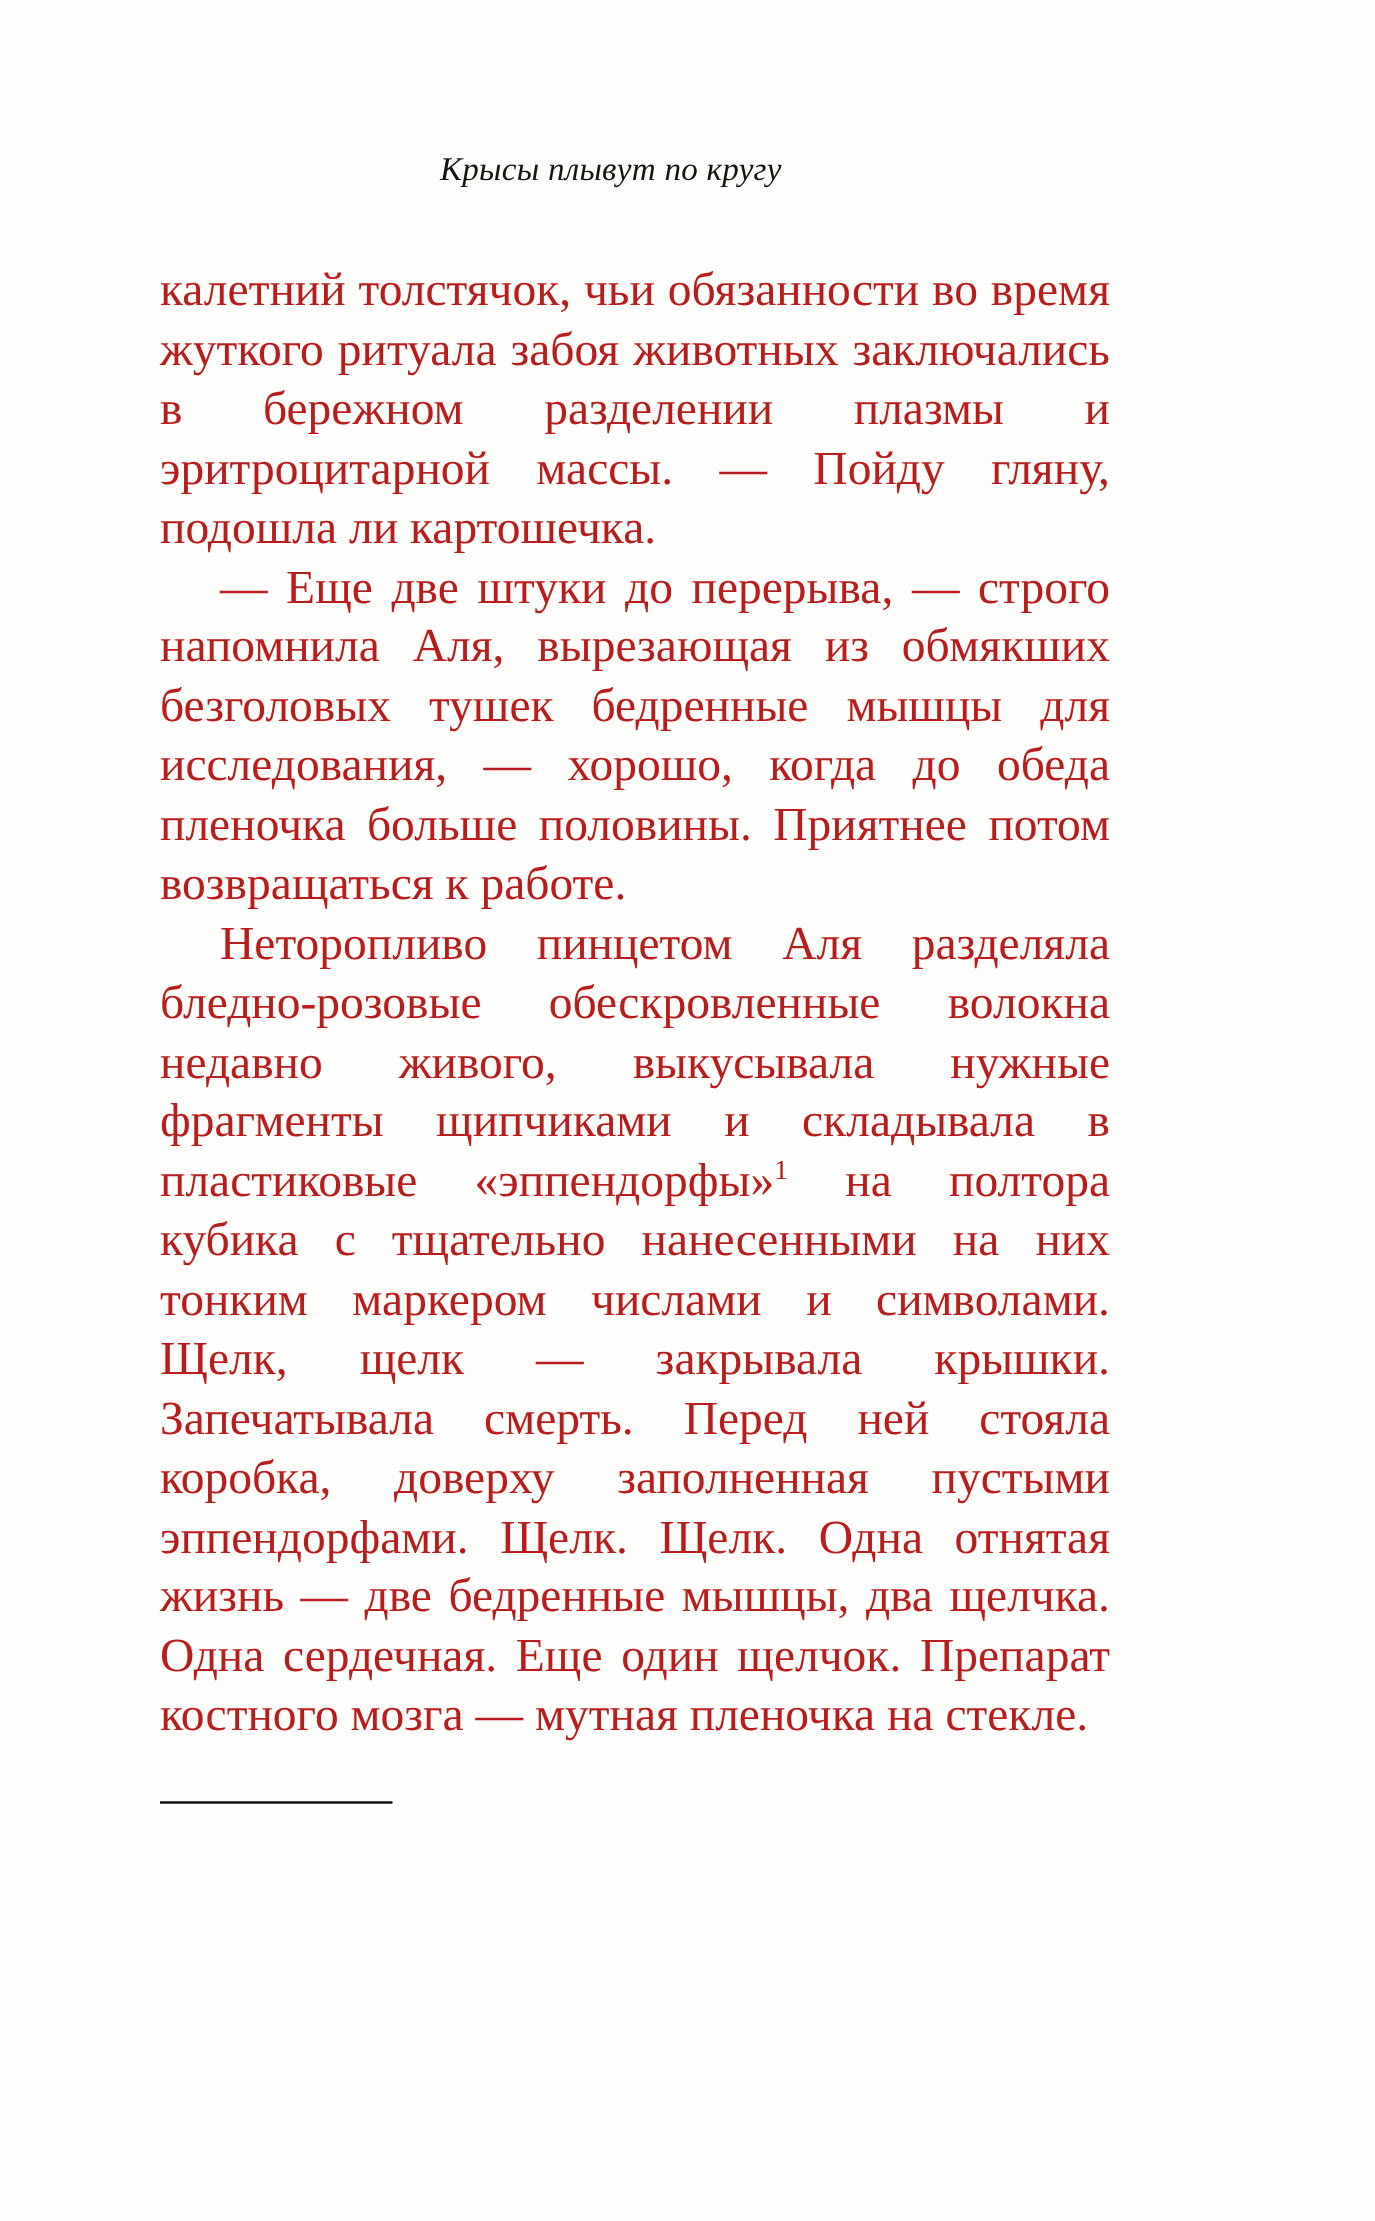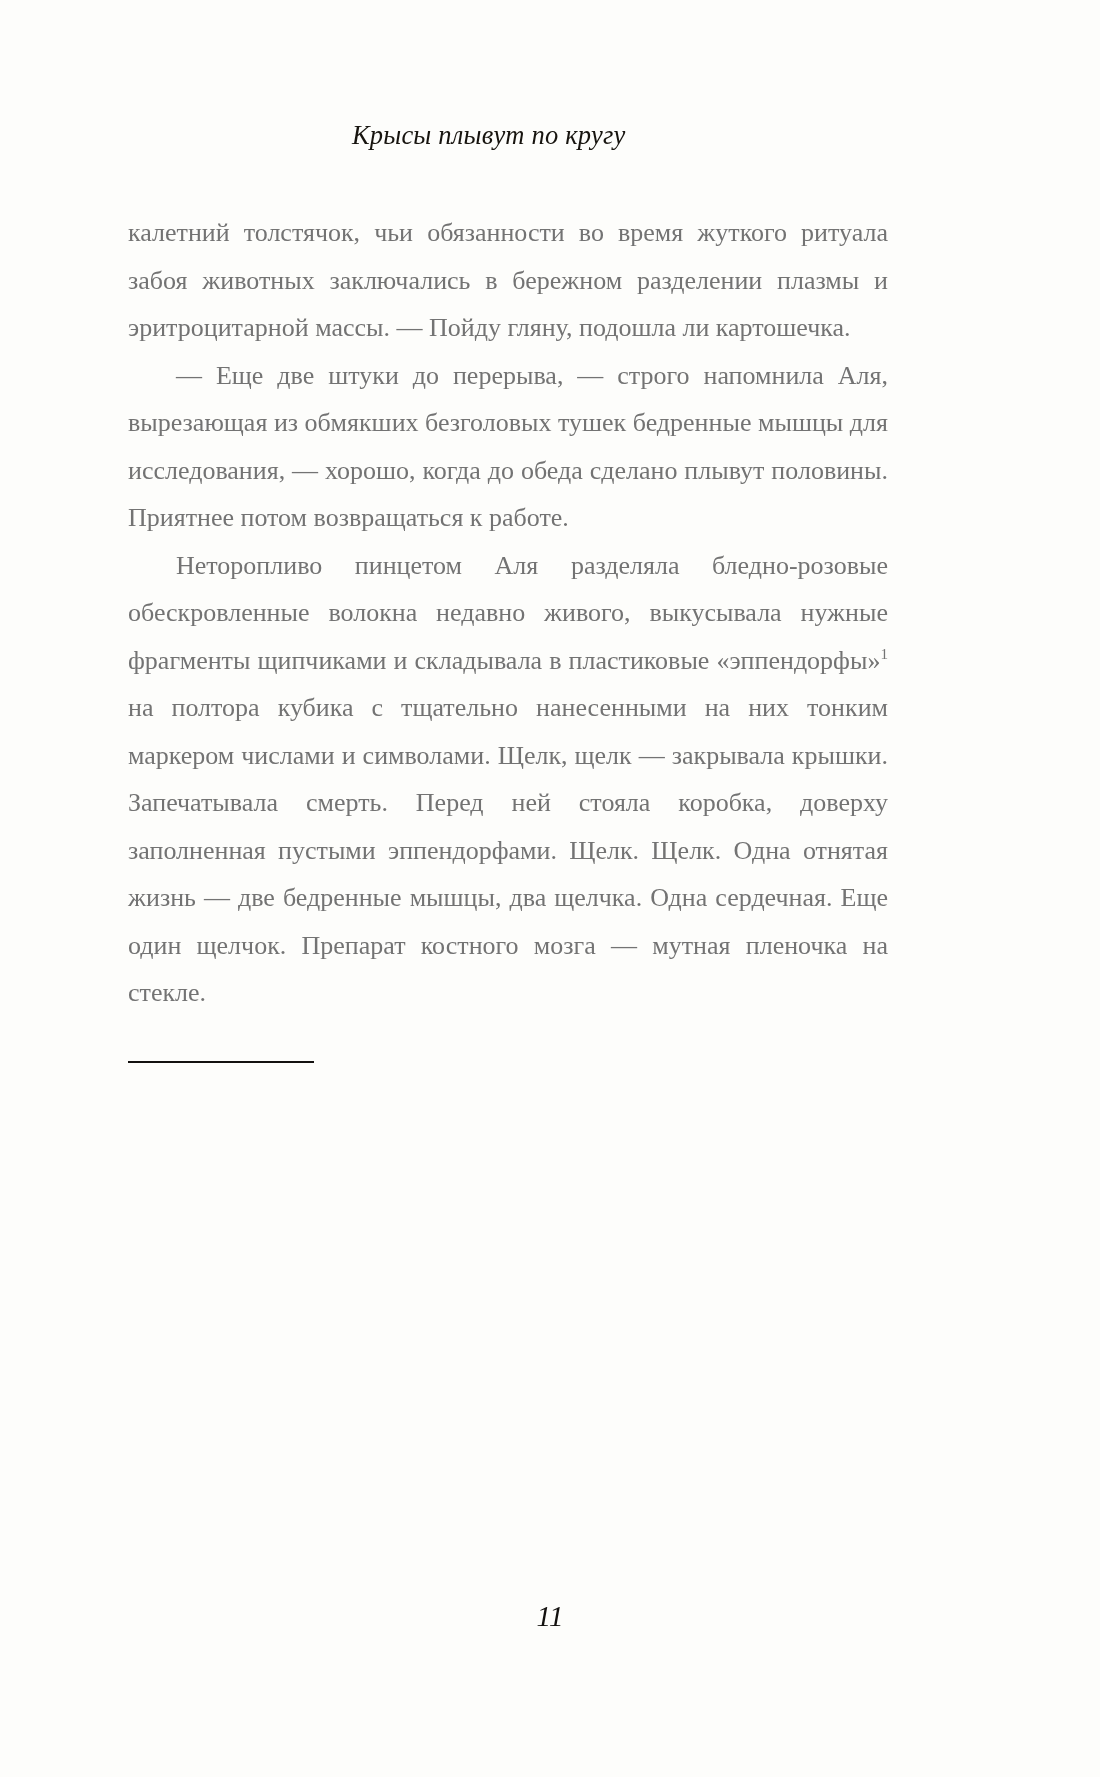--- a/index.html
+++ b/index.html
@@ -27,26 +27,26 @@
     font-style: italic;
     font-size: 26.5px;
     letter-spacing: 0.2px;
     text-align: left;
     padding-left: 224px;
     margin-bottom: 58px;
     color: #17140f;
   }
   .body-text p {
     margin: 0;
-    font-size: 26px;
+    font-size: 38px;
     line-height: 47.5px;
     text-align: justify;
     text-justify: inter-word;
     hyphens: manual;
-    color: #737373;
+    color: #b91c1c;
   }
   .body-text p.indent {
     text-indent: 48px;
   }
   .body-text p + p {
     margin-top: 0;
   }
   sup {
     font-size: 0.58em;
     vertical-align: super;
@@ -90,27 +90,26 @@
 
 <div class="page">
 
   <div class="content">
 
     <div class="running-head">Крысы плывут по кругу</div>
 
     <div class="body-text">
       <p>калетний толстячок, чьи обязанности во время жуткого ритуала забоя животных заключались в бережном разделении плазмы и эритроцитарной массы. — Пойду гляну, подошла ли картошечка.</p>
 
-      <p class="indent">— Еще две штуки до перерыва, — строго напомнила Аля, вырезающая из обмякших безголовых тушек бедренные мышцы для исследования, — хорошо, когда до обеда сделано плывут половины. Приятнее потом возвращаться к работе.</p>
+      <p class="indent">— Еще две штуки до перерыва, — строго напомнила Аля, вырезающая из обмякших безголовых тушек бедренные мышцы для исследования, — хорошо, когда до обеда пленочка больше половины. Приятнее потом возвращаться к работе.</p>
 
       <p class="indent"><span>Неторопливо пинцетом Аля разделяла бледно-розовые обескровленные волокна недавно живого, выкусывала нужные фрагменты щипчиками и складывала в пластиковые «эппендорфы»</span><sup>1</sup><span> на полтора кубика с тщательно нанесенными на них тонким маркером числами и символами. Щелк, щелк — закрывала крышки. Запечатывала смерть. Перед ней стояла коробка, доверху заполненная пустыми эппендорфами. Щелк. Щелк. Одна отнятая жизнь — две бедренные мышцы, два щелчка. Одна сердечная. Еще один щелчок. Препарат костного мозга — мутная пленочка на стекле.</span></p>
 
     </div>
 
     <div class="footnote-wrap">
       <div class="footnote-rule"></div>
     </div>
 
   </div>
 
-  <div class="folio">11</div>
 
 </div>
 
 </body></html>

